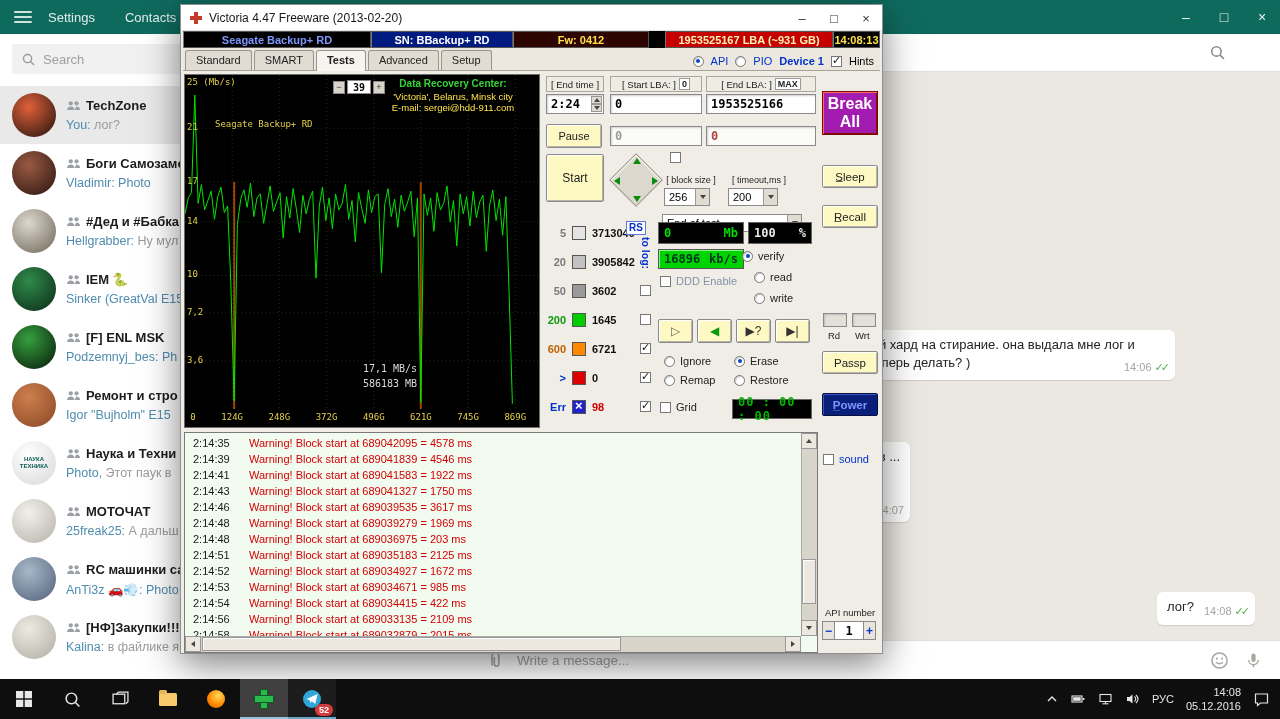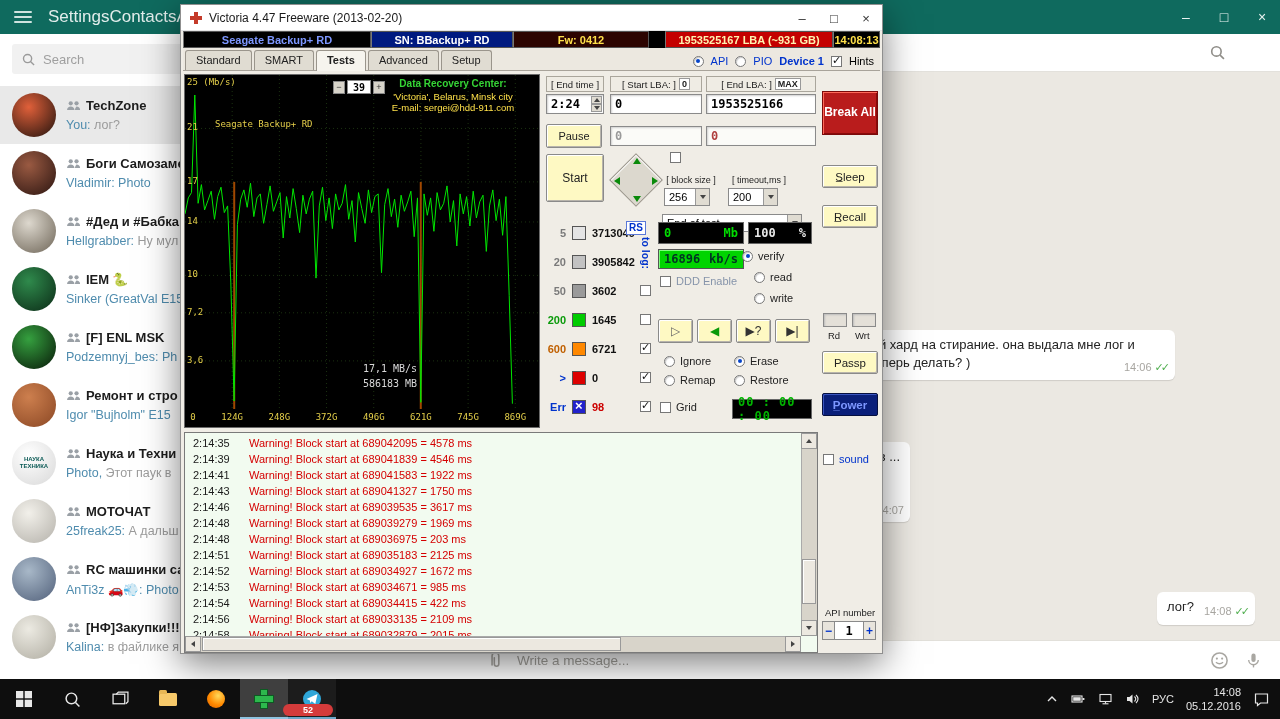--- a/index.html
+++ b/index.html
@@ -4,21 +4,21 @@
 <style>
 *{margin:0;padding:0;box-sizing:border-box}
 html,body{width:1280px;height:719px;overflow:hidden}
 body{font-family:"Liberation Sans","DejaVu Sans",sans-serif;background:#1a1a1a;position:relative}
 
 
 .telegram{position:absolute;left:0;top:0;width:1280px;height:679px;background:#ebe8e2}
 .tg-header{position:absolute;left:0;top:0;right:0;height:34px;background:#0f6a5e;display:flex;align-items:center;color:#fff}
 .tg-burger{width:18px;height:12px;margin:0 16px 0 14px;display:flex;flex-direction:column;justify-content:space-between;cursor:pointer}
 .tg-burger span{display:block;height:2px;background:#cfe3df;border-radius:1px}
-.tg-menu{display:flex;font-size:17px;color:rgba(255,255,255,.88)}
+.tg-menu{display:flex;gap:30px;font-size:13px;color:rgba(255,255,255,.88)}
 .tg-menu span{cursor:pointer}
 .tg-winctl{position:absolute;right:10px;top:0;height:34px;display:flex;align-items:center;gap:22px;font-size:14px;color:#e8f2f0}
 .tg-winctl span{cursor:pointer;width:16px;text-align:center}
 .tg-sidebar{position:absolute;left:0;top:34px;width:305px;bottom:0;background:#fff;overflow:hidden}
 .tg-search{margin:10px 12px;height:30px;background:#f1f1f1;border-radius:3px;display:flex;align-items:center;gap:8px;padding:0 10px;cursor:text}
 .tg-search .ph{font-size:13px;color:#9f9f9f}
 .chat-list{position:absolute;left:0;top:52px;right:0;bottom:0;overflow:hidden}
 .chat-item{height:58px;display:flex;align-items:center;padding:0 10px 0 12px;cursor:pointer}
 .chat-item.selected{background:#e9e9e9}
 .avatar{width:44px;height:44px;border-radius:50%;flex:0 0 44px;position:relative;display:flex;align-items:center;justify-content:center;overflow:hidden}
@@ -112,21 +112,21 @@
 .lcd{position:absolute;background:#000;border:1px solid #666;box-shadow:inset 1px 1px 3px #000;color:#00dc00;font:bold 12px "DejaVu Sans Mono",monospace;display:flex;align-items:center;justify-content:space-between;padding:0 5px}
 .lcd .white{color:#e8e8e8}
 .greenbox{position:absolute;background:#00d400;border:1px solid #555;box-shadow:inset 1px 1px 0 #7dff7d;color:#032;font:bold 12px "DejaVu Sans Mono",monospace;display:flex;align-items:center;justify-content:space-between;padding:0 5px}
 .mrow{position:absolute;display:flex;align-items:center;gap:5px;font-size:11px;color:#222}
 .mrow.gray{color:#8694aa}
 .tbtn{position:absolute;width:35px;height:24px}
 .tbtn span{font-size:12px}
 .timer{letter-spacing:1px;justify-content:center;color:#00b400}
 
 .rcol{position:absolute;left:640px;top:86px;width:58px;height:560px}
-.breakall{position:absolute;left:1px;top:0;width:56px;height:44px;background:#b91c1c;border:1px solid #7a0a0a;box-shadow:inset 1px 1px 0 #ff6a5a,inset -1px -1px 0 #8a0a0a;color:#fff;font-weight:bold;font-size:12px;display:flex;align-items:center;justify-content:center;text-align:center;line-height:1.1;cursor:pointer}
+.breakall{position:absolute;left:1px;top:0;width:56px;height:44px;background:#a21caf;border:1px solid #7a0a0a;box-shadow:inset 1px 1px 0 #ff6a5a,inset -1px -1px 0 #8a0a0a;color:#fff;font-weight:bold;font-size:16px;display:flex;align-items:center;justify-content:center;text-align:center;line-height:1.1;cursor:pointer}
 .rbtn{position:absolute;left:1px;width:56px;height:23px;font-size:11.5px}
 .power{background:#0a1f7a;color:#7d97ff;font-weight:bold;border-color:#061040;box-shadow:inset 1px 1px 0 #3a55c0}
 .ledbox{position:absolute;width:24px;height:14px;background:#e4e0d8;border:1px solid #8a8a8a;box-shadow:inset 1px 1px 2px #bbb}
 .ledlbl{position:absolute;font-size:9.5px;color:#222}
 .api-spin{position:absolute;display:flex;align-items:center}
 .api-spin .pm{width:13px;height:19px;background:#e8e4dc;border:1px solid #8a8a8a;color:#0033cc;font-weight:bold;font-size:12px;display:flex;align-items:center;justify-content:center;cursor:pointer}
 .api-spin .num{width:28px;height:19px;background:#fff;border-top:1px solid #8a8a8a;border-bottom:1px solid #8a8a8a;font:bold 12px "DejaVu Sans Mono",monospace;display:flex;align-items:center;justify-content:center}
 
 .logpanel{position:absolute;left:3px;top:427px;width:634px;height:221px;background:#f2fbf0;border:1px solid #7a7a7a}
 .loglines{position:absolute;left:0;top:0;right:16px;bottom:16px;overflow:hidden;padding:4px 0 0 8px}
@@ -140,21 +140,21 @@
 
 .taskbar{position:absolute;left:0;bottom:0;width:1280px;height:40px;background:#0e0e0e;display:flex;align-items:stretch;z-index:50}
 .tb-btn{width:48px;display:flex;align-items:center;justify-content:center;cursor:pointer;position:relative}
 .tb-btn.open{background:#1c1c1c;box-shadow:inset 0 -2px 0 #6aa6c8}
 .tb-btn.focusapp{background:#3f3f3f;box-shadow:inset 0 -2px 0 #8fc3e0}
 .folder{width:18px;height:13px;background:#f7c96a;border-radius:1.5px;position:relative}
 .folder::before{content:"";position:absolute;left:0;top:-3px;width:8px;height:4px;background:#e8b755;border-radius:1.5px 1.5px 0 0}
 .ff{width:18px;height:18px;border-radius:50%;background:radial-gradient(circle at 62% 32%,#ffd95a,#ff8a00 55%,#e05e00)}
 .vplus{width:18px;height:18px;position:relative}
 .vplus i{position:absolute;background:#2db84d;box-shadow:0 0 0 1px #0d5a22}
-.badge{position:absolute;right:3px;bottom:3px;background:#d43b3b;color:#fff;font-size:9px;font-weight:bold;border-radius:8px;padding:0 20px;line-height:12px}
+.badge{position:absolute;right:3px;bottom:3px;background:#d43b3b;color:#fff;font-size:9px;font-weight:bold;border-radius:8px;padding:0 4px;line-height:12px}
 .tb-right{margin-left:auto;display:flex;align-items:center;gap:12px;padding-right:10px;color:#e6e6e6}
 .tb-lang{font-size:11px;cursor:pointer}
 .tb-clock{font-size:11px;text-align:right;line-height:1.3;cursor:pointer}
 .tray{cursor:pointer;display:flex;align-items:center}
 </style>
 </head>
 <body>
 
 <div class="telegram">
   <div class="tg-header">

